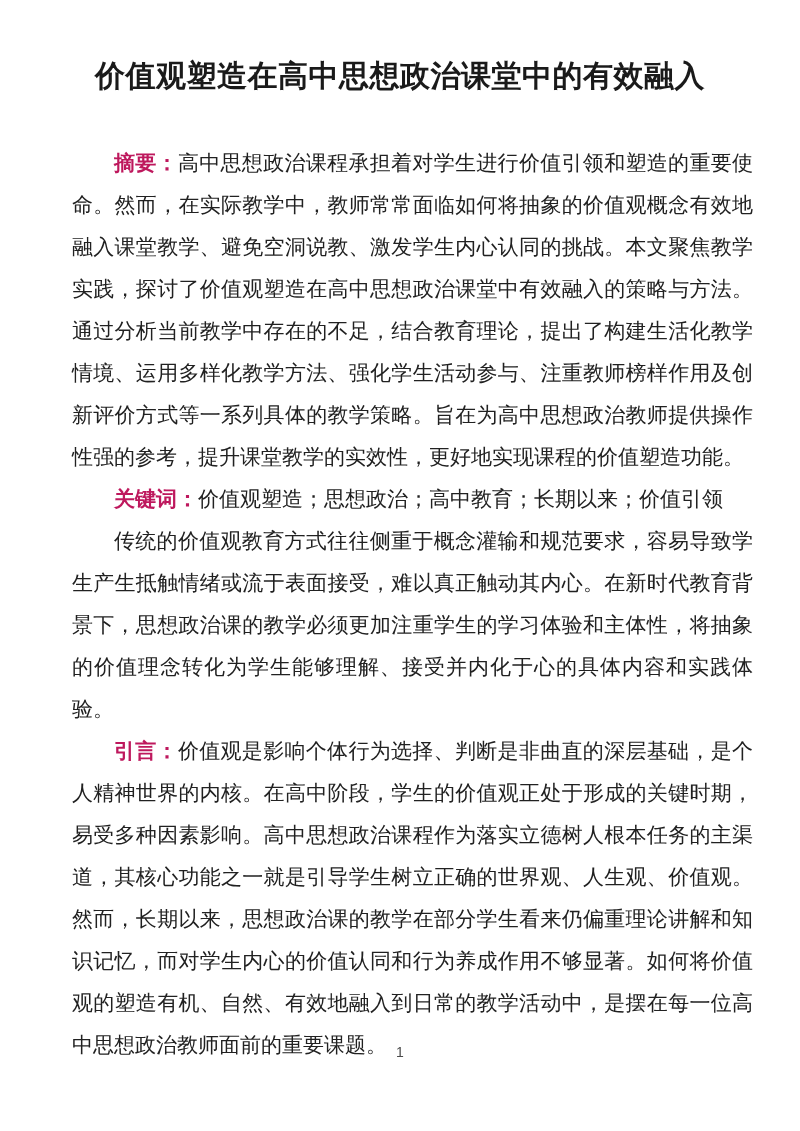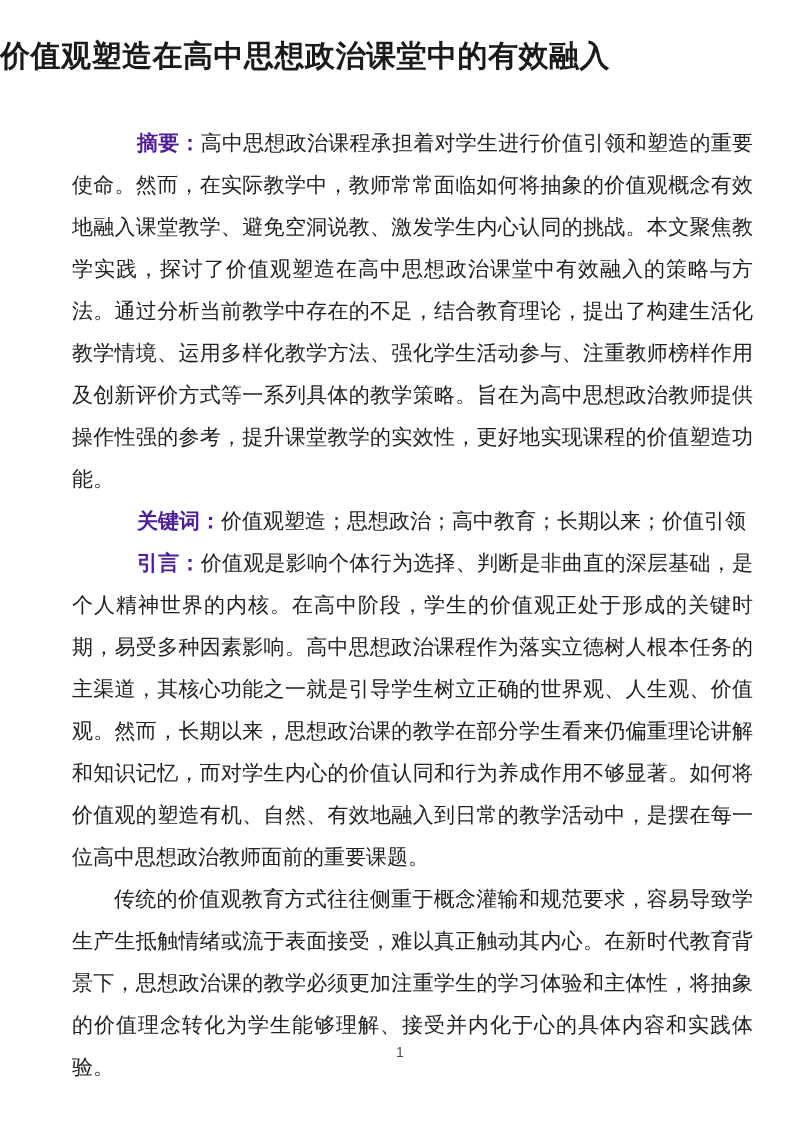--- a/index.html
+++ b/index.html
@@ -9,45 +9,44 @@
   .page {
     position: relative;
     width: 800px;
     height: 1131px;
     background: #ffffff;
     font-family: "Liberation Sans", sans-serif;
     color: #212121;
     overflow: hidden;
   }
   .doc-title {
-    margin-top: 36px;
+    margin-top: 56px;
     font-size: 30px;
     line-height: 40px;
     font-weight: bold;
-    text-align: left;
+    text-align: center;
     color: #1a1a1a;
     letter-spacing: 0.5px;
   }
   .content {
     margin-top: 46px;
     padding-left: 72px;
     padding-right: 47px;
   }
   .para {
     font-size: 21px;
     line-height: 42px;
     text-align: justify;
     text-indent: 2em;
     color: #212121;
     word-break: break-all;
   }
   .para b {
     font-weight: bold;
-    color: #4c1d95;
-    margin-left: 23px;
+    color: #be185d;
   }
   .page-number {
     position: absolute;
     left: 0;
     right: 0;
     top: 1042px;
     text-align: center;
     font-size: 14px;
     line-height: 20px;
     color: #4a4a4a;
@@ -59,21 +58,21 @@
 <div class="page">
 
   <h1 class="doc-title">价值观塑造在高中思想政治课堂中的有效融入</h1>
 
   <div class="content">
 
     <p class="para"><b>摘要：</b><span>高中思想政治课程承担着对学生进行价值引领和塑造的重要使命。然而，在实际教学中，教师常常面临如何将抽象的价值观概念有效地融入课堂教学、避免空洞说教、激发学生内心认同的挑战。本文聚焦教学实践，探讨了价值观塑造在高中思想政治课堂中有效融入的策略与方法。通过分析当前教学中存在的不足，结合教育理论，提出了构建生活化教学情境、运用多样化教学方法、强化学生活动参与、注重教师榜样作用及创新评价方式等一系列具体的教学策略。旨在为高中思想政治教师提供操作性强的参考，提升课堂教学的实效性，更好地实现课程的价值塑造功能。</span></p>
 
     <p class="para"><b>关键词：</b><span>价值观塑造；思想政治；高中教育；长期以来；价值引领</span></p>
 
+    <p class="para"><span>传统的价值观教育方式往往侧重于概念灌输和规范要求，容易导致学生产生抵触情绪或流于表面接受，难以真正触动其内心。在新时代教育背景下，思想政治课的教学必须更加注重学生的学习体验和主体性，将抽象的价值理念转化为学生能够理解、接受并内化于心的具体内容和实践体验。</span></p>
+
     <p class="para"><b>引言：</b><span>价值观是影响个体行为选择、判断是非曲直的深层基础，是个人精神世界的内核。在高中阶段，学生的价值观正处于形成的关键时期，易受多种因素影响。高中思想政治课程作为落实立德树人根本任务的主渠道，其核心功能之一就是引导学生树立正确的世界观、人生观、价值观。然而，长期以来，思想政治课的教学在部分学生看来仍偏重理论讲解和知识记忆，而对学生内心的价值认同和行为养成作用不够显著。如何将价值观的塑造有机、自然、有效地融入到日常的教学活动中，是摆在每一位高中思想政治教师面前的重要课题。</span></p>
-
-    <p class="para"><span>传统的价值观教育方式往往侧重于概念灌输和规范要求，容易导致学生产生抵触情绪或流于表面接受，难以真正触动其内心。在新时代教育背景下，思想政治课的教学必须更加注重学生的学习体验和主体性，将抽象的价值理念转化为学生能够理解、接受并内化于心的具体内容和实践体验。</span></p>
 
   </div>
 
   <div class="page-number">1</div>
 
 </div>
 
 </body></html>

